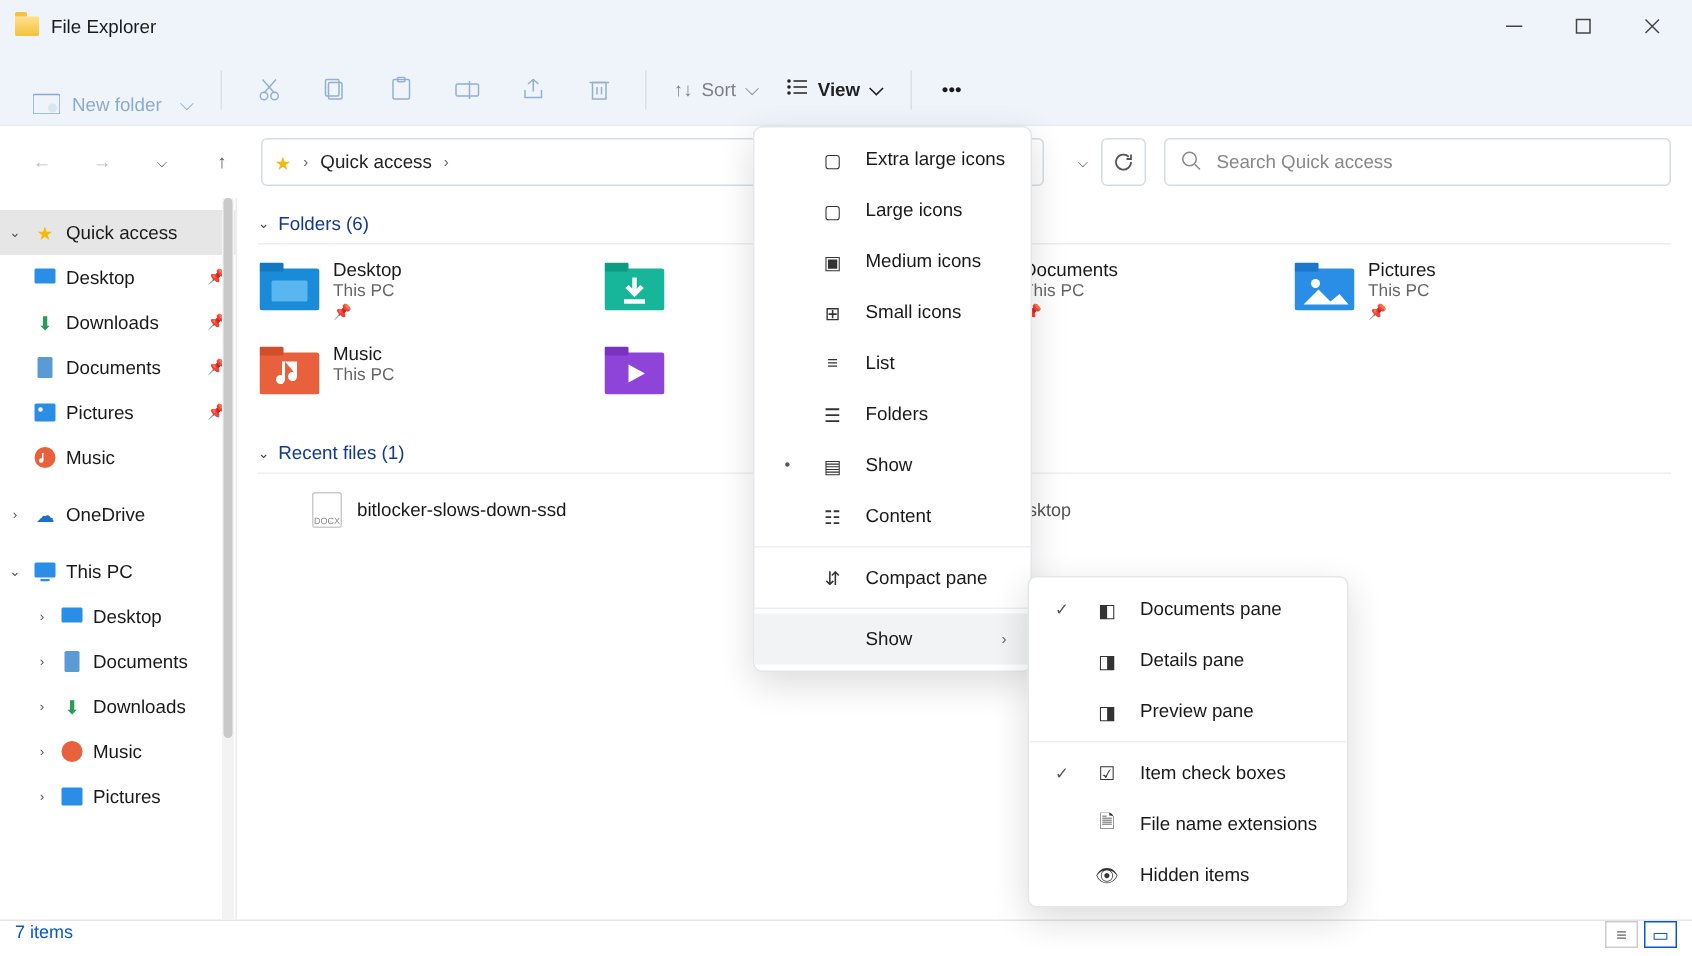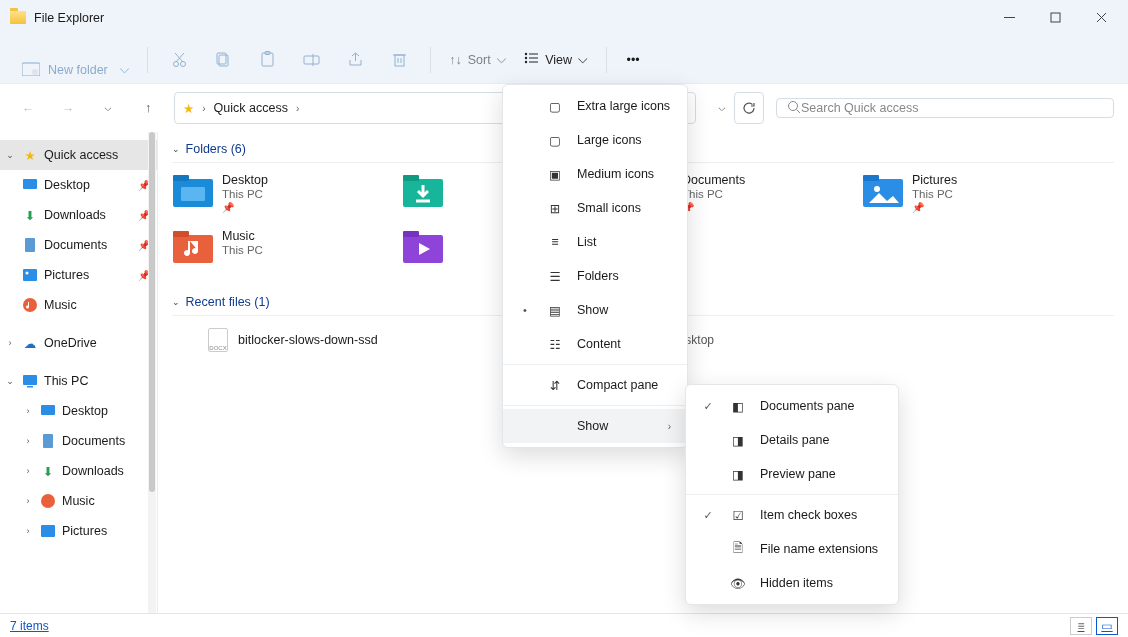--- a/index.html
+++ b/index.html
@@ -16,33 +16,33 @@
 
 
 .ribbon { height: 48px; background: #eef4f9; display: flex; align-items: center; padding: 0 16px; gap: 6px; border-bottom:1px solid #e6ecf1;}
 .newfolder-btn { display:flex; align-items:center; gap:8px; padding:4px 6px; color:#3a6ea8; opacity:.55;margin-top:20px;}
 .newfolder-btn .chev{margin-left:4px;}
 .sep { width:1px; height:26px; background:#d8e0e6; margin:0 6px;}
 .ticon { width: 38px; height:34px; display:flex; align-items:center; justify-content:center; color:#3a6ea8; opacity:.5; }
 .ticon svg{width:17px;height:17px;}
 .sort-btn,.view-btn { display:flex; align-items:center; gap:6px; color:#333; padding:4px 6px;}
 .sort-btn{opacity:.6;}
-.view-btn{opacity:1; color:#222;}
+.view-btn{opacity:1; color:#222;font-weight:bold;}
 .more-btn{ padding:4px 8px; }
 
 
 .navrow { height: 48px; display:flex; align-items:center; padding:0 14px; gap:12px; }
 .navbtn{ width:28px; height:28px; display:flex; align-items:center; justify-content:center; color:#555;}
 .navbtn.disabled{opacity:.4;}
 .address { flex:1; height:32px; border:1px solid #d6dde2; border-radius:4px; display:flex; align-items:center; padding:0 8px; gap:8px; }
 .star-icon{ color:#f2b90f; }
 .crumb-sep{ color:#666; font-size:10px;}
 .crumb{ color:#222;}
 .refresh-box{ width:30px;height:32px;border:1px solid #d6dde2;border-radius:4px;display:flex;align-items:center;justify-content:center;color:#555; margin-left:-6px;}
-.searchbox{ width:338px; height:20px; border:1px solid #d6dde2; border-radius:4px; display:flex; align-items:center; padding:0 10px; color:#888;}
+.searchbox{ width:338px; height:32px; border:1px solid #d6dde2; border-radius:4px; display:flex; align-items:center; padding:0 10px; gap:10px; color:#888;}
 
 
 .body { display:flex; height: calc(637px - 36px - 48px - 48px - 24px); position:relative;}
 .sidebar{ width:158px; border-right:1px solid #ececec; padding:8px 0; overflow:hidden;}
 .side-item{ height:30px; display:flex; align-items:center; gap:6px; padding:0 6px 0 4px; }
 .side-item .expander{width:12px;display:flex;justify-content:center;color:#555;font-size:9px;}
 .side-item .sicon{width:16px;height:16px;display:flex;align-items:center;justify-content:center;}
 .side-item.selected{ background:#e6e6e6;}
 .side-item.indent{ padding-left:22px;}
 .pin{ margin-left:auto; color:#777; font-size:10px;}
@@ -58,21 +58,21 @@
 .folder .fi{ width:42px; height:36px; border-radius:3px; display:flex; align-items:center; justify-content:center;}
 .folder .meta .name{ font-size:12.5px;}
 .folder .meta .sub{ font-size:11.5px; color:#666; margin-top:1px;}
 .folder .meta .pin2{ font-size:10px; color:#888; margin-top:2px;}
 
 .recent-row{ display:flex; align-items:center; gap:10px; padding:8px 14px;}
 .recent-row .di{ width:20px; height:24px; border:1px solid #ccc; border-radius:2px; display:flex; align-items:flex-end; justify-content:center; color:#888; font-size:6px;}
 .recent-path{ margin-left:auto; padding-right:400px; color:#555; font-size:12px;}
 
 
-.status{ height:24px; border-top:1px solid #e5e5e5; display:flex; align-items:center; padding:0 10px; font-size:12px; color:#0b57d0;text-decoration:underline;}
+.status{ height:24px; border-top:1px solid #e5e5e5; display:flex; padding:0 10px; font-size:12px; color:#0b57d0;}
 .status .sp{flex:1;}
 .status .vicon{width:22px;height:18px;border:1px solid #ccc;margin-left:4px;display:flex;align-items:center;justify-content:center;color:#666;}
 .status .vicon:last-child{border-color:#0b57d0;color:#0b57d0;}
 
 
 .menu{ position:absolute; background:#fff; border:1px solid #e3e7ea; border-radius:6px; box-shadow:0 8px 24px rgba(0,0,0,.14); padding:4px 0; z-index:50;}
 .menu-item{ height:34px; display:flex; align-items:center; padding:0 16px 0 14px; gap:14px; white-space:nowrap;}
 .menu-item .lead{ width:16px; display:flex; justify-content:center; color:#555; font-size:11px;}
 .menu-item .mic{ width:16px; height:16px; display:flex; align-items:center; justify-content:center; color:#333;}
 .menu-item.highlight{ background:#f1f3f5;}

